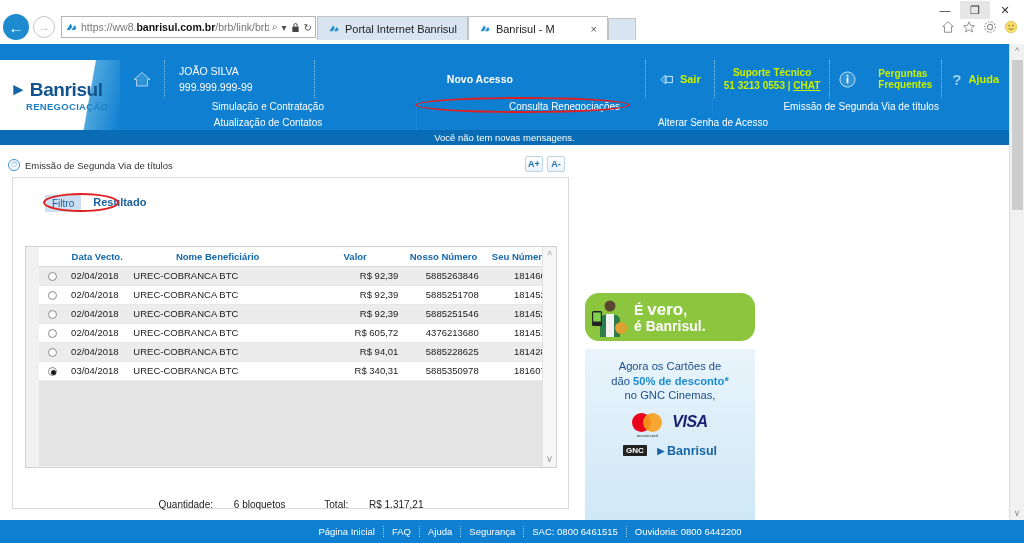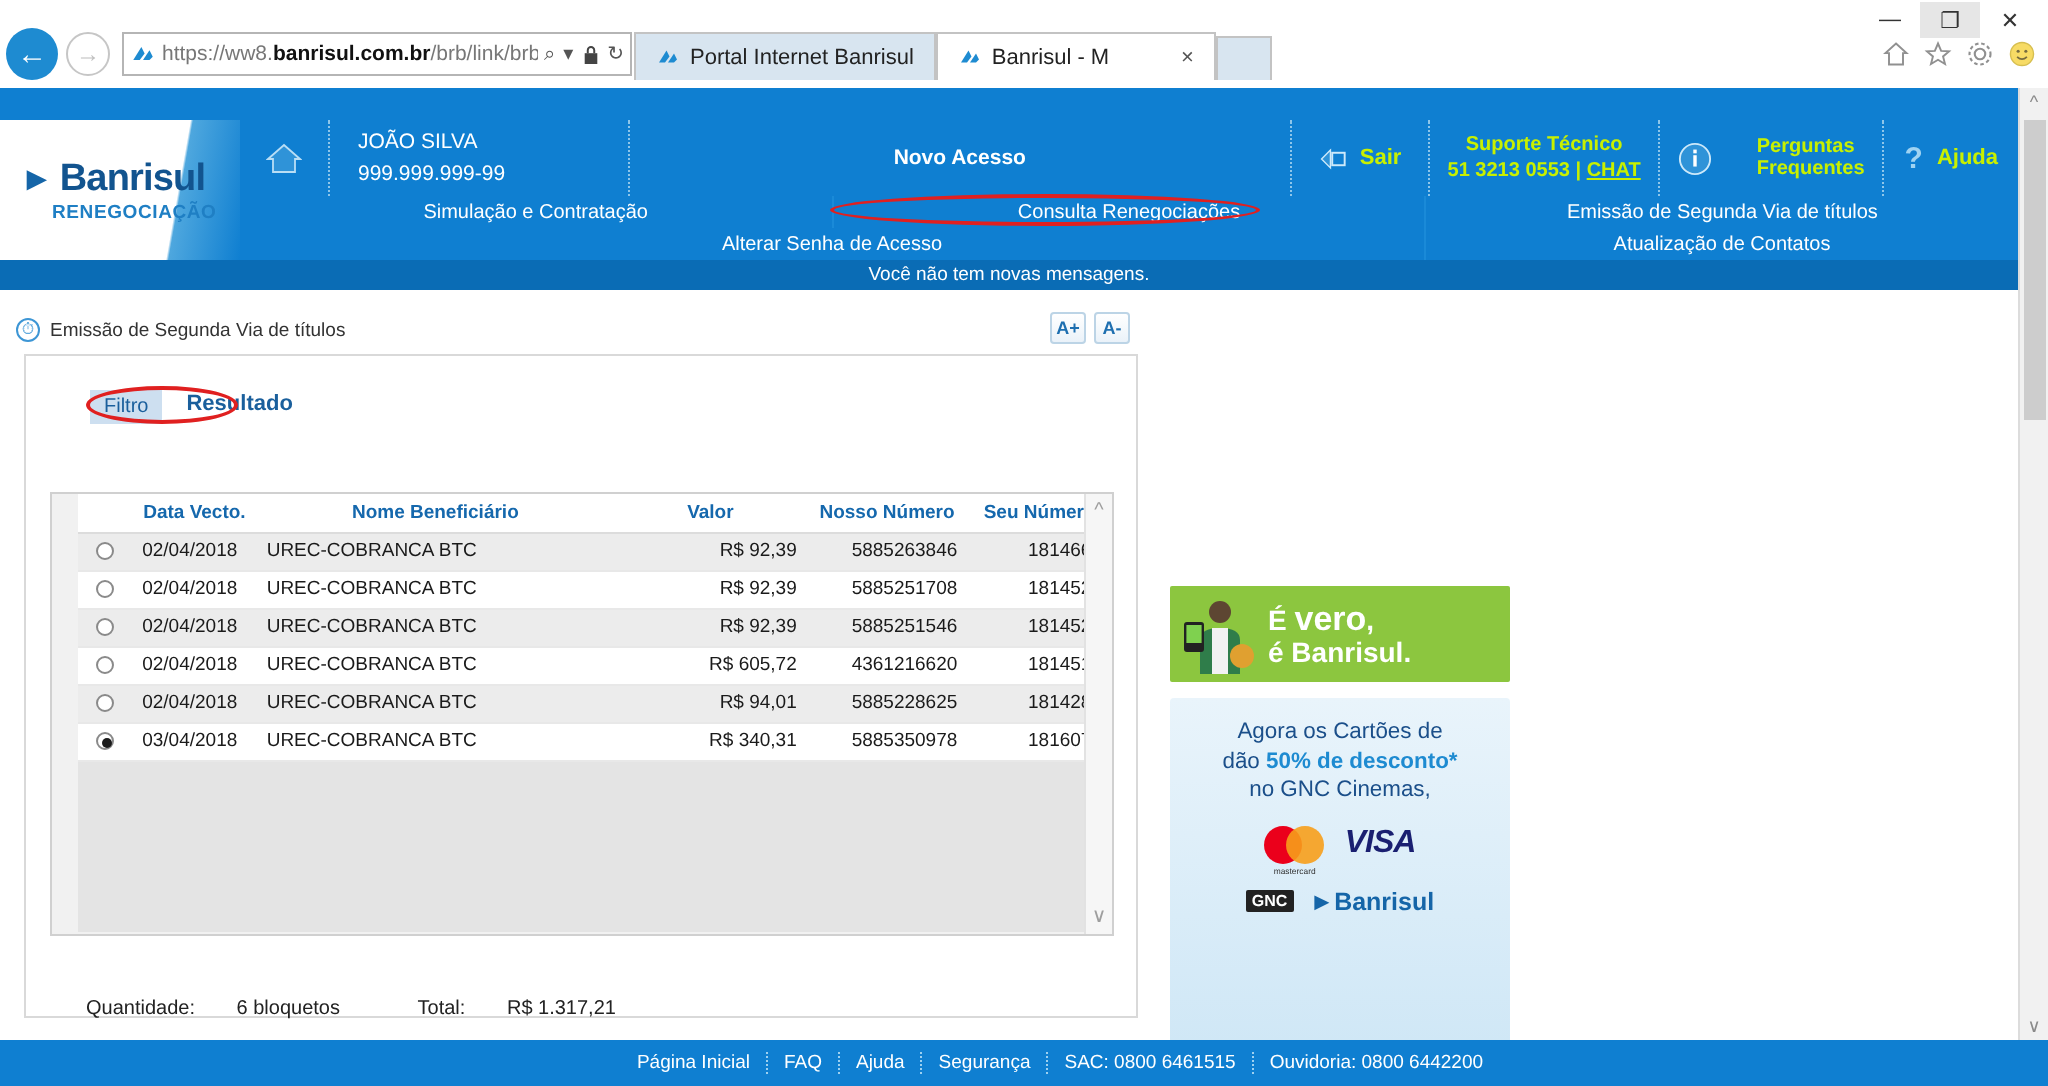--- a/index.html
+++ b/index.html
@@ -254,21 +254,21 @@
   }
   .vsc-arrow { font-size:10px; color:#9e9e9e; }
 
   .arrow-note {
     position:absolute; left:24px; top:357px; width:34px; height:62px;
     pointer-events:none;
   }
 
   .totals {
     position:absolute; left:12px; top:321px; width:532px;
-    text-align:left; font-size:10px; color:#222;
+    text-align:center; font-size:10px; color:#222;
   }
   .totals span { margin:0 9px; }
 
   .act-sep { position:absolute; left:12px; top:345px; width:532px; height:1px; background:#e0e0e0; }
 
   .actions {
     position:absolute; left:12px; top:353px; width:532px; height:30px;
     display:flex; align-items:center; justify-content:center; gap:24px;
   }
   .act {
@@ -277,21 +277,21 @@
   .act-ic { width:13px; height:13px; flex:0 0 auto; }
   .act-lbl { font-size:9.5px; color:#1a1a1a; white-space:nowrap; }
 
   
   .adcol {
     position:absolute; left:585px; top:148px; width:170px; height:265px;
   }
   .ad-vero {
     width:170px; height:48px; background:#8cc63f;
     display:flex; align-items:center; padding-left:6px; gap:5px;
-    border-radius:1px; overflow:hidden;
+    border-radius:14px; overflow:hidden;
   }
   .vero-txt { color:#fff; font-size:14px; line-height:1.12; font-weight:bold; }
   .vero-txt .v-strong { font-size:17px; }
   .ad-cartoes {
     margin-top:8px; width:170px; height:177px;
     background:linear-gradient(#e9f4fb,#cfe7f6);
     border-radius:2px; padding:10px 6px 6px;
     text-align:center; position:relative; overflow:hidden;
   }
   .cart-line { font-size:11.2px; color:#1b4f8a; line-height:1.3; }
@@ -466,22 +466,22 @@
       </div>
     </div>
 
     <div class="hdr-nav">
       <div class="nav-line">
         <div class="nav-cell">Simulação e Contratação</div>
         <div class="nav-cell">Consulta Renegociações</div>
         <div class="nav-cell">Emissão de Segunda Via de títulos</div>
       </div>
       <div class="nav-line">
+        <div class="nav-cell">Atualização de Contatos</div>
         <div class="nav-cell wide2">Alterar Senha de Acesso</div>
-        <div class="nav-cell">Atualização de Contatos</div>
       </div>
     </div>
 
     <div class="hdr-search">
       <svg width="17" height="19" viewBox="0 0 18 20" style="margin-top:6px">
         <circle cx="7.5" cy="7.5" r="5" fill="none" stroke="#a9d8f5" stroke-width="1.6"></circle>
         <line x1="11" y1="11.5" x2="15" y2="17" stroke="#a9d8f5" stroke-width="1.8"></line>
       </svg>
       <span class="srch-label">Pesquisar</span>
       <input class="srch-input" value="" style="">
@@ -549,21 +549,21 @@
                 <td class="c-nome">UREC-COBRANCA BTC</td>
                 <td class="c-valor">R$ 92,39</td>
                 <td class="c-nosso">5885251546</td>
                 <td class="c-seu">1814524</td>
               </tr>
               <tr>
                 <td class="c-sel"><span class="radio"></span></td>
                 <td class="c-data">02/04/2018</td>
                 <td class="c-nome">UREC-COBRANCA BTC</td>
                 <td class="c-valor">R$ 605,72</td>
-                <td class="c-nosso">4361216620</td>
+                <td class="c-nosso">4376213680</td>
                 <td class="c-seu">1814515</td>
               </tr>
               <tr class="alt">
                 <td class="c-sel"><span class="radio"></span></td>
                 <td class="c-data">02/04/2018</td>
                 <td class="c-nome">UREC-COBRANCA BTC</td>
                 <td class="c-valor">R$ 94,01</td>
                 <td class="c-nosso">5885228625</td>
                 <td class="c-seu">1814288</td>
               </tr>

